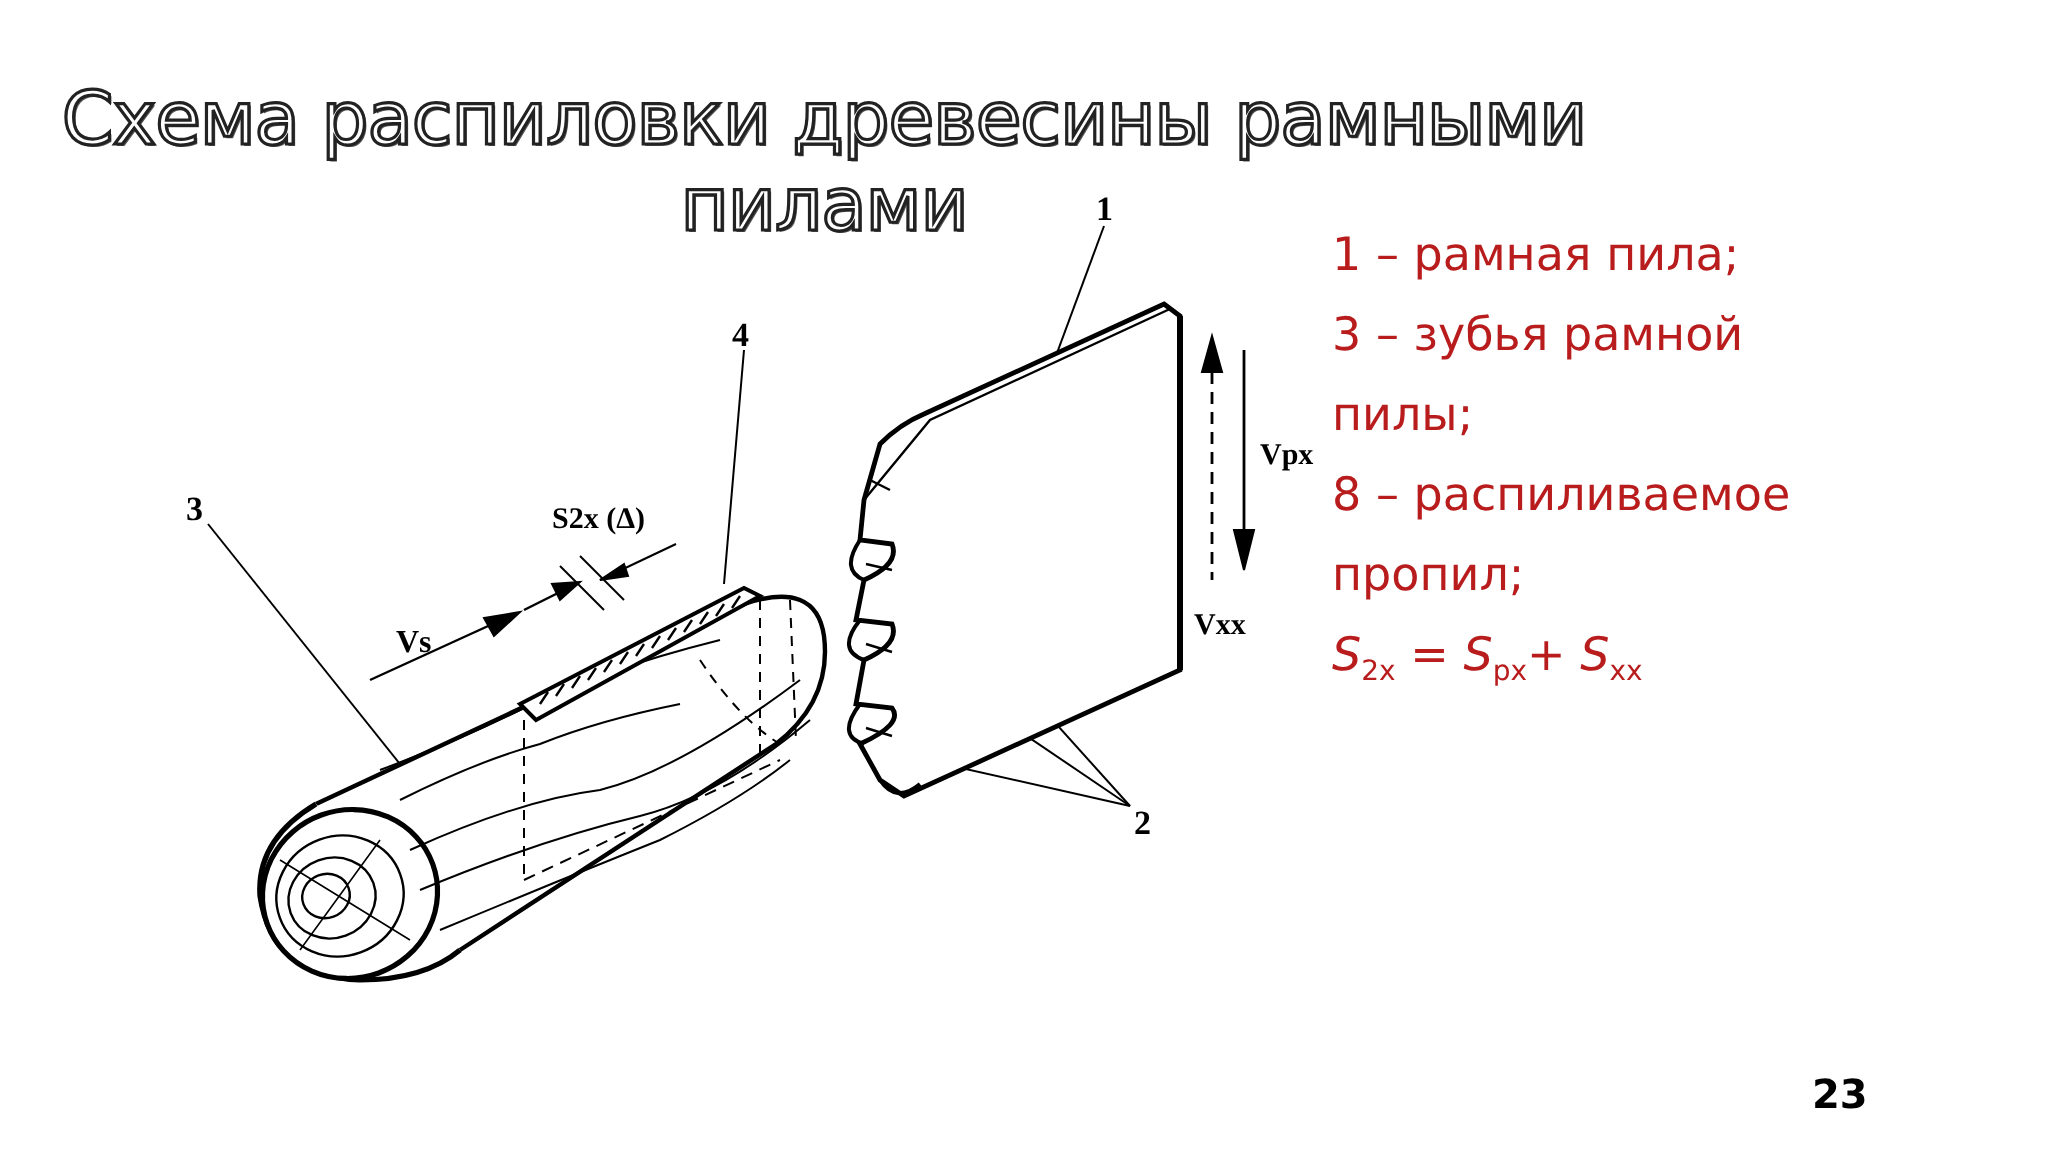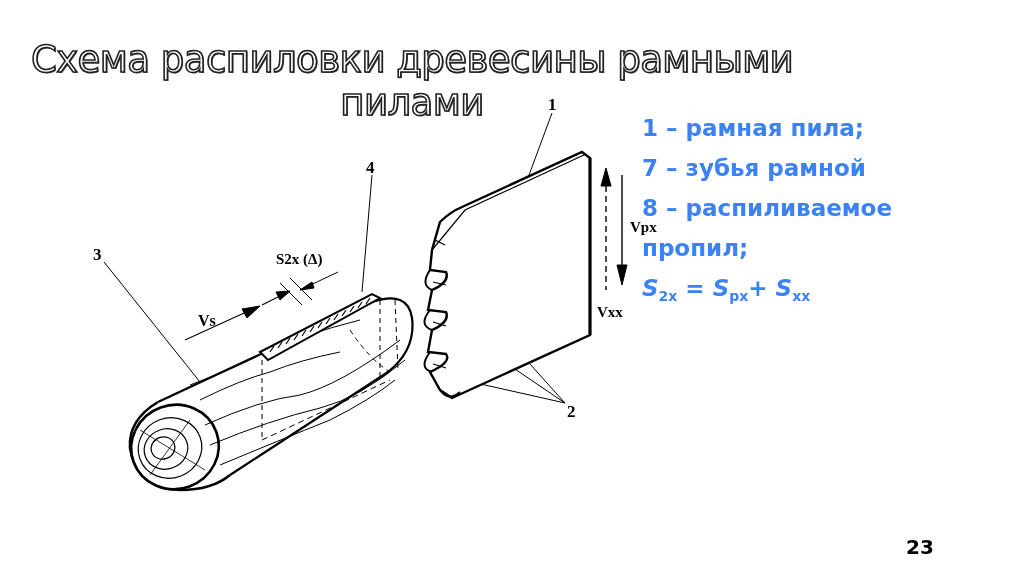--- a/index.html
+++ b/index.html
@@ -4,21 +4,21 @@
 <style>
   html, body { margin: 0; padding: 0; background: #ffffff; }
   body { width: 1024px; height: 576px; position: relative; overflow: hidden; font-family: "Liberation Sans", "DejaVu Sans", sans-serif; }
   .title {
     position: absolute; left: 0; top: 38px; width: 824px; text-align: center;
     font-family: "DejaVu Sans", "Liberation Sans", sans-serif;
     font-size: 37px; color: #ffffff; letter-spacing: -0.5px;
     -webkit-text-stroke: 1.6px #222222;
     text-shadow: 1px 1px 0 #555;
   }
-  .legend { position: absolute; left: 642px; top: 108px; width: 320px; color: #3b82f6; font-weight: bold; }
+  .legend { position: absolute; left: 666px; top: 108px; width: 320px; color: #b91c1c; }
   .legend .line { font-family: "DejaVu Sans", "Liberation Sans", sans-serif; font-size: 23px; line-height: 40px; white-space: nowrap; }
   .legend .formula i { font-style: italic; }
   .legend sub { font-size: 14px; vertical-align: -5px; font-style: normal; }
   .page-num { position: absolute; left: 906px; top: 535px; font-family: "DejaVu Sans", sans-serif; font-weight: bold; font-size: 20px; color: #000; }
   svg.diagram { position: absolute; left: 0; top: 0; }
   .lbl { font-family: "Liberation Serif", "DejaVu Serif", serif; font-weight: bold; fill: #000; }
 </style>
 </head>
 <body>
 
@@ -97,19 +97,20 @@
   <text class="lbl" x="93" y="260" font-size="17">3</text>
   <text class="lbl" x="366" y="173" font-size="17">4</text>
   <text class="lbl" x="198" y="326" font-size="16">Vs</text>
   <text class="lbl" x="276" y="264" font-size="15">S2x (Δ)</text>
   <text class="lbl" x="630" y="232" font-size="15">Vpx</text>
   <text class="lbl" x="597" y="317" font-size="15">Vxx</text>
 </svg>
 
 <div class="legend">
   <div class="line">1 – рамная пила;</div>
-  <div class="line">7 – зубья рамной</div>
+  <div class="line">3 – зубья рамной</div>
+  <div class="line">пилы;</div>
   <div class="line">8 – распиливаемое</div>
   <div class="line">пропил;</div>
   <div class="line formula"><i>S</i><sub>2x</sub><span> = </span><i>S</i><sub>px</sub><span>+ </span><i>S</i><sub>xx</sub></div>
 </div>
 
 <div class="page-num">23</div>
 
 </body></html>

